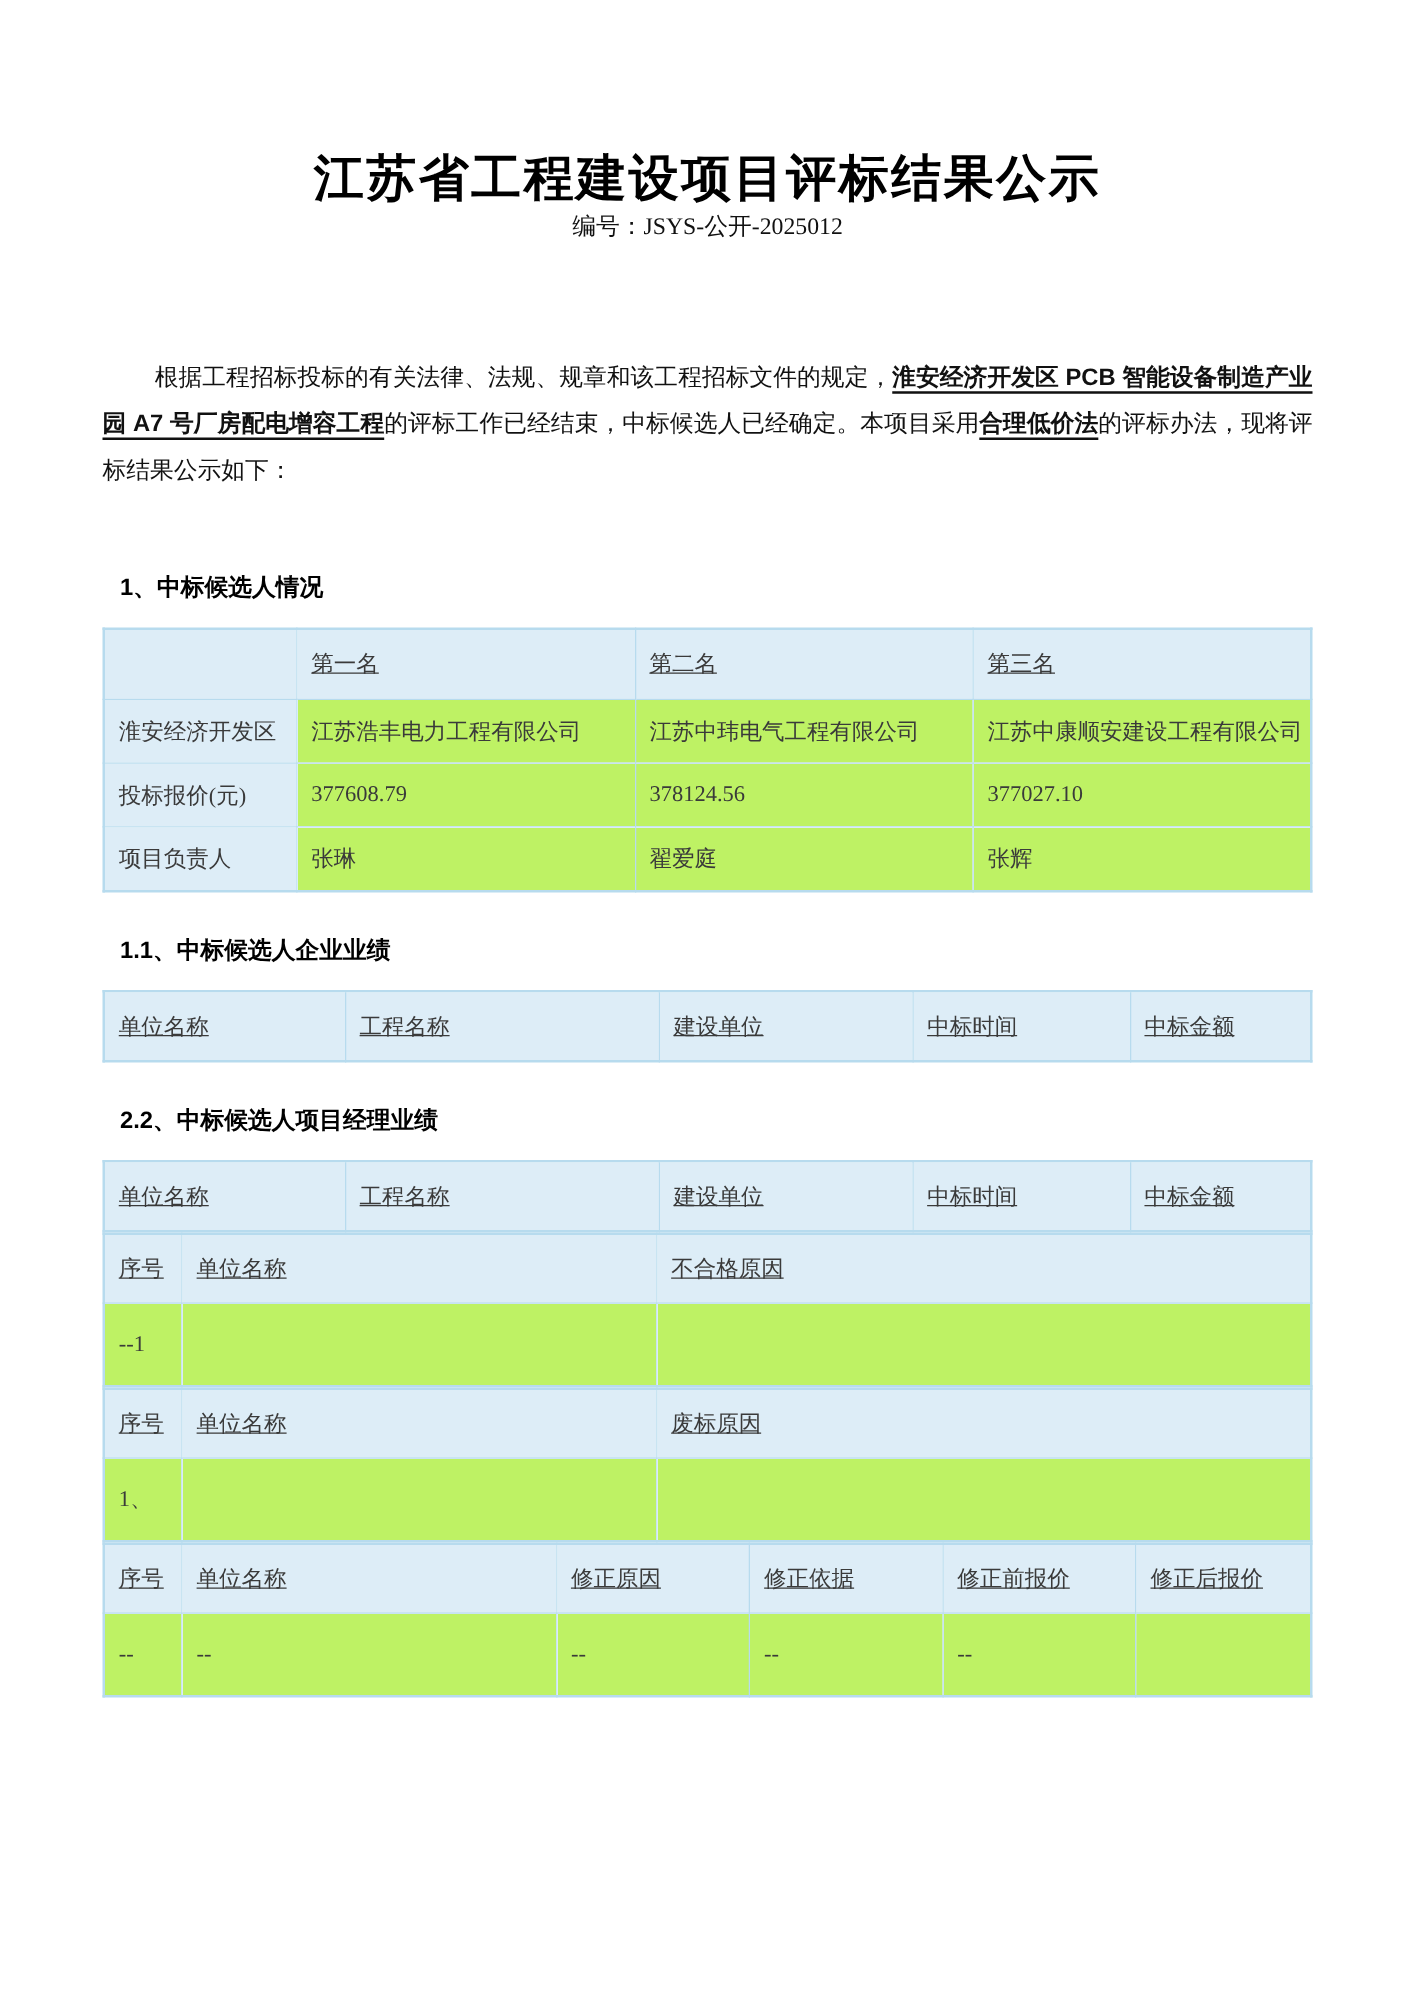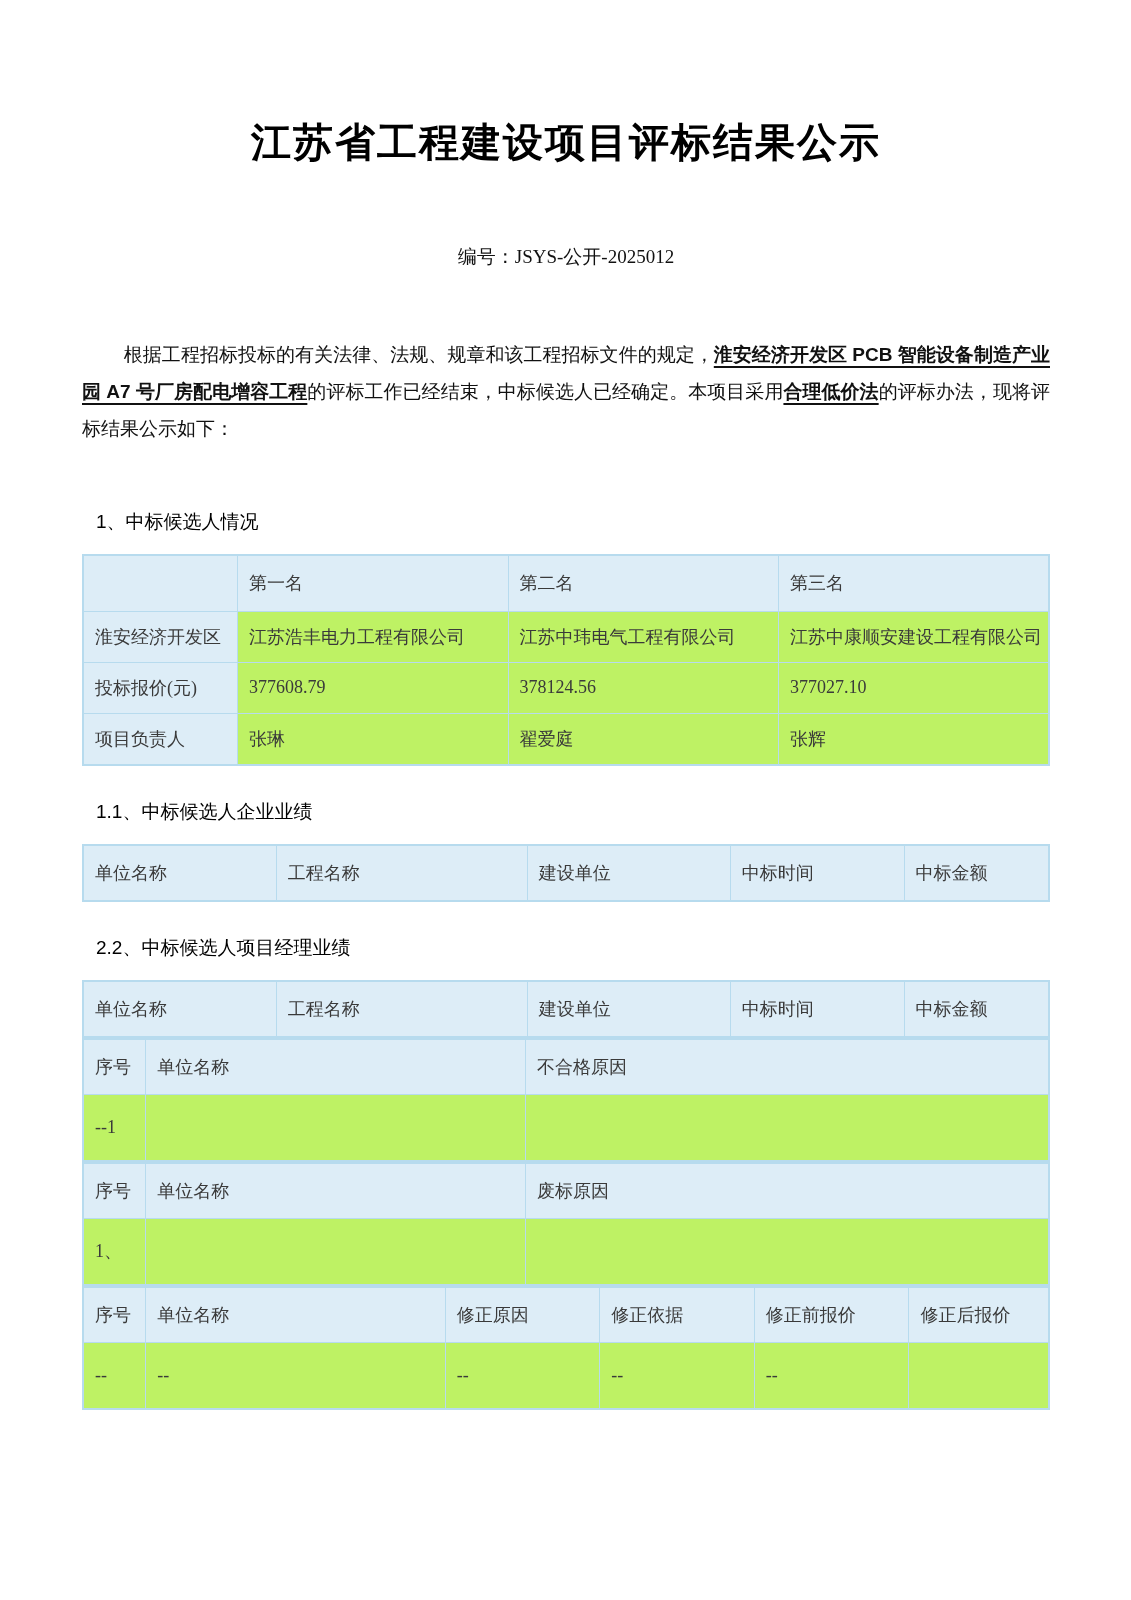--- a/index.html
+++ b/index.html
@@ -11,56 +11,56 @@
   }
   .page { padding:98px 81px 80px 82px; }
 
   .title {
     text-align:center; font-size:40px; font-weight:700; color:#000;
     letter-spacing:2px; line-height:1.25;
     font-family:"Liberation Serif","DejaVu Serif",serif;
     margin-top:20px;
   }
   .doc-number {
-    text-align:center; font-size:19px; margin-top:76px; color:#111;
+    text-align:center; font-size:19px; color:#111;
   }
   .intro {
-    margin-top:66px; font-size:19px; line-height:37px;
+    margin-top:90px; font-size:19px; line-height:37px;
     text-indent:2.2em; color:#111; text-align:justify;
   }
   .intro .em {
     font-weight:700;
     font-family:"Liberation Sans","DejaVu Sans",sans-serif;
     text-decoration:underline;
     text-decoration-thickness:2px;
     text-underline-offset:5px;
   }
 
   h2.sec {
-    font-size:19px; font-weight:400; color:#000;
+    font-size:19px; font-weight:700; color:#000;
     font-family:"Liberation Sans","DejaVu Sans",sans-serif;
     margin:33px 0 19px 14px;
   }
   h2.sec.first { margin-top:62px; }
 
   table.tbl {
     width:100%; border-collapse:collapse; table-layout:fixed;
     font-size:18px; color:#3a3a3a;
     border:2px solid #b7dbee;
   }
   table.tbl th, table.tbl td {
     border:1px solid #b7dbee;
     font-weight:400; text-align:left; vertical-align:middle;
     padding:13px 11px;
     overflow:hidden; white-space:nowrap;
   }
   table.tbl th { background:#ddedf7; }
   table.tbl td { background:#bef264; }
   table.tbl tr.tall td, table.tbl tr.tall th { height:66px; }
-  table.tbl tr.mid td, table.tbl tr.mid th { height:56px; }
+  table.tbl tr.mid td, table.tbl tr.mid th { height:56px;text-decoration:underline; }
 
   
   .t1 col.c0 { width:16%; }  .t1 col.c1 { width:28%; }
   .t1 col.c2 { width:28%; }  .t1 col.c3 { width:28%; }
 
   .t5 col.c0 { width:20%; }  .t5 col.c1 { width:26%; }
   .t5 col.c2 { width:21%; }  .t5 col.c3 { width:18%; }
   .t5 col.c4 { width:15%; }
 
   .t3 col.c0 { width:6.5%; } .t3 col.c1 { width:39.3%; }

